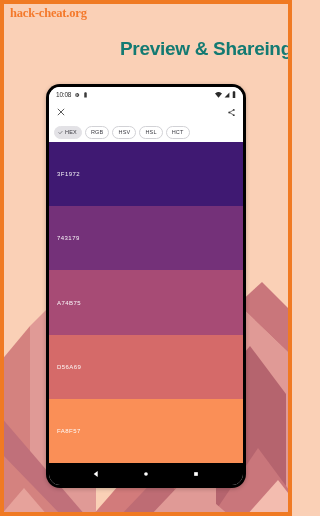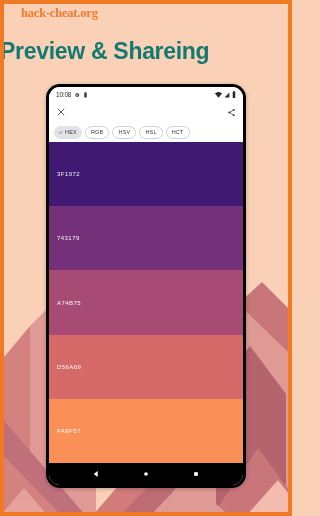--- a/index.html
+++ b/index.html
@@ -39,22 +39,22 @@
     font-family:"Liberation Serif", serif;
     font-weight:bold; font-size:12.5px;
     color:#F4792B;
     letter-spacing:-0.2px;
     z-index:50;
   }
 
   
   #headline {
     position:absolute; top:38px; left:0; width:292px;
-    text-align:left;
-    font-size:23px; font-weight:bold;
+    text-align:right;
+    font-size:19px; font-weight:bold;
     color:#137A72;
     letter-spacing:-0.3px;
     z-index:50;
   }
 
   
   #phone {
     position:absolute;
     left:46px; top:84px;
     width:200px; height:404px;
@@ -161,21 +161,21 @@
   <polygon points="0,300 0,200 86,300" fill="#C0707A"></polygon>
   <polygon points="0,300 0,236 62,300" fill="#D4827F"></polygon>
   <polygon points="212,300 258,232 292,278 292,300" fill="#C9767B"></polygon>
   <polygon points="92,300 146,238 206,300" fill="#D27B7B"></polygon>
   <polygon points="120,300 160,258 200,300" fill="#BE6C74"></polygon>
   <polygon points="246,300 278,264 292,282 292,300" fill="#F3BCAF"></polygon>
   <polygon points="0,300 24,272 48,300" fill="#E6A29B"></polygon>
   <polygon points="150,300 186,262 230,300" fill="#E09A96"></polygon>
 </svg>
 
-<div id="watermark" style="color: rgb(244, 121, 43); margin-left: 11px;">hack-cheat.org</div>
+<div id="watermark" style="color: rgb(244, 121, 43);">hack-cheat.org</div>
 
 <div id="headline" style="color: rgb(19, 122, 114);">Preview &amp; Shareing</div>
 
 <div id="phone">
   <div id="screen">
 
     <div id="statusbar">
       <div class="sb-left">
         <span class="clock">10:08</span>
         <span class="sbicon">

